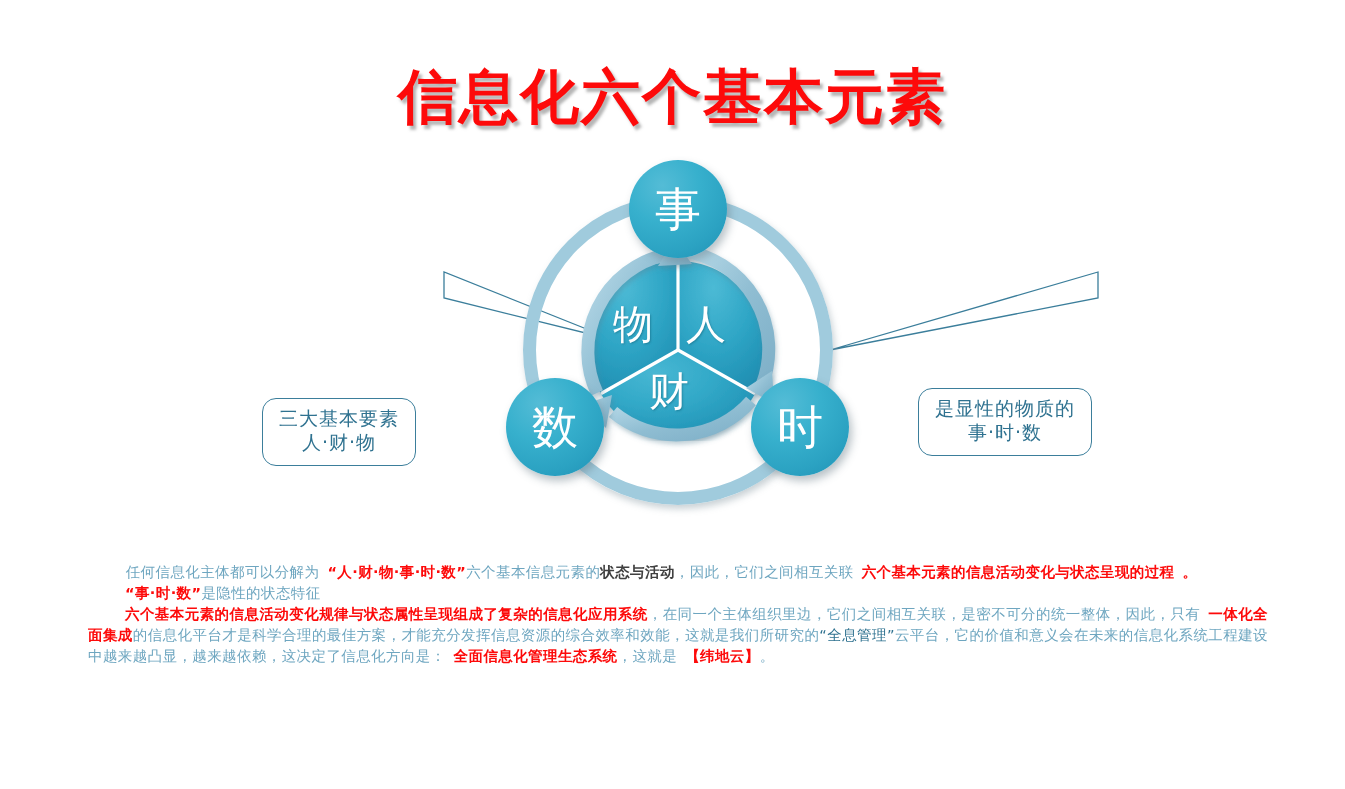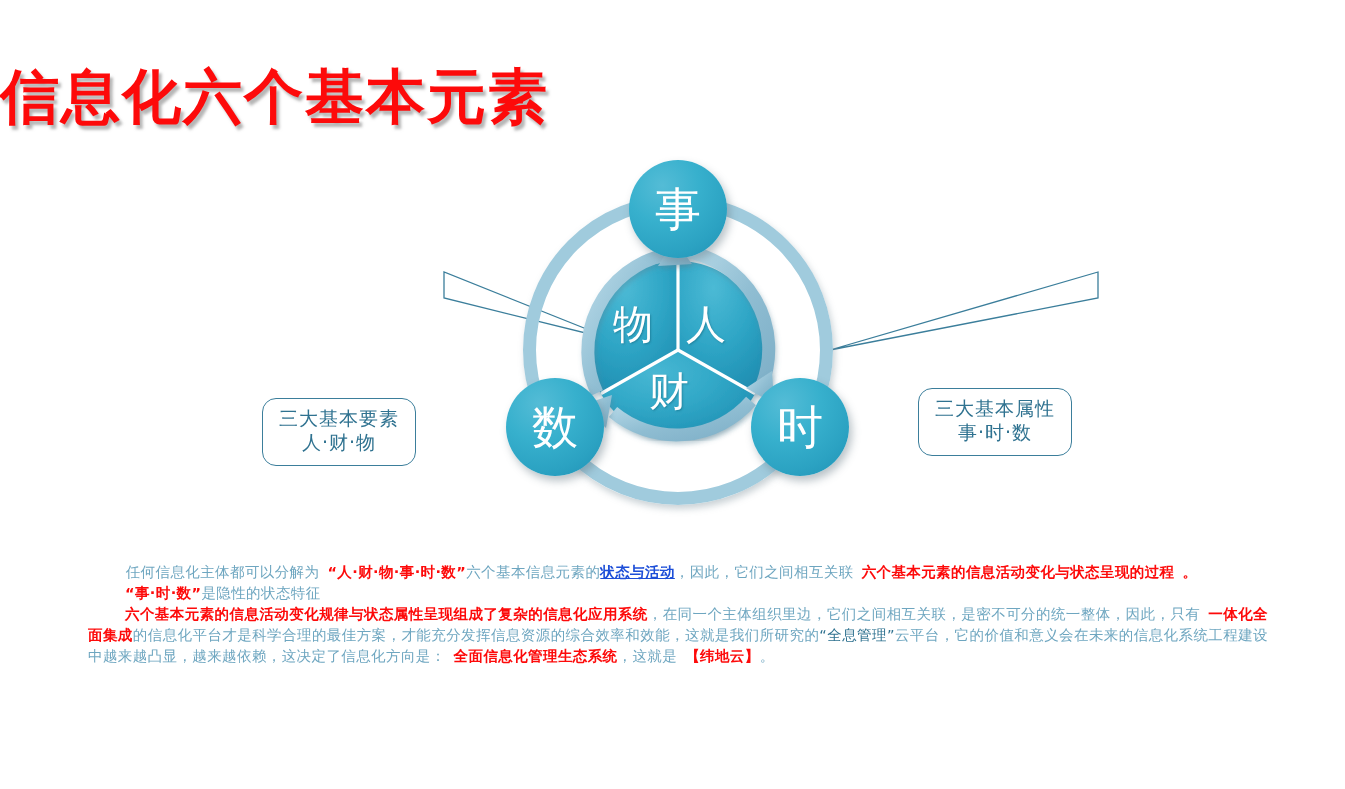--- a/index.html
+++ b/index.html
@@ -14,20 +14,21 @@
     overflow: hidden;
     font-family: "DejaVu Sans", "Liberation Sans", sans-serif;
   }
 
   
   .title {
     position: absolute;
     left: 0;
     top: 58px;
     width: 1345px;
+    text-align: center;
     font-family: "DejaVu Sans", "Liberation Sans", sans-serif;
     font-size: 59px;
     font-weight: bold;
     letter-spacing: 2px;
     color: #fd0a0a;
     text-shadow: 3px 4px 3px rgba(120,120,120,0.55);
     white-space: nowrap;
   }
 
   
@@ -151,21 +152,21 @@
     line-height: 21px;
     color: #6ea6c0;
     letter-spacing: 0.4px;
     text-align: justify;
   }
   .para p { margin: 0; }
   .para .indent { text-indent: 2.6em; }
   .para .indent2 { text-indent: 2.0em; }
   .r  { color: #fd0a0a; font-weight: bold; padding-left: 8px; }
   .b  { color: #2f7290; font-weight: normal; }
-  .bb { color: #1d4ed8; font-weight: bold; text-decoration: underline; }
+  .bb { color: #404040; font-weight: bold; }
 </style>
 </head>
 <body>
 
 <div class="title">信息化六个基本元素</div>
 
 <div class="stage">
 
   <svg class="pointer-svg" viewBox="0 0 1345 400">
 
@@ -255,21 +256,21 @@
       <span>时</span>
     </div>
   </div>
 
   <div class="callout callout-left">
     <span class="l1">三大基本要素</span>
     <span class="l2">人·财·物</span>
   </div>
 
   <div class="callout callout-right">
-    <span class="l1">三大基本属性</span>
+    <span class="l1">是显性的物质的</span>
     <span class="l2">事·时·数</span>
   </div>
 </div>
 
 <div class="para">
   <p class="indent"><span>任何信息化主体都可以分解为</span><span class="r">“人·财·物·事·时·数”</span><span>六个基本信息元素的</span><span class="bb">状态与活动</span><span>，因此，它们之间相互关联</span><span class="r">六个基本元素的信息活动变化与状态呈现的过程</span><span class="r">。</span></p>
 
 
   <p class="indent2"><span class="r">“事·时·数”</span><span>是隐性的状态特征</span></p>
 

